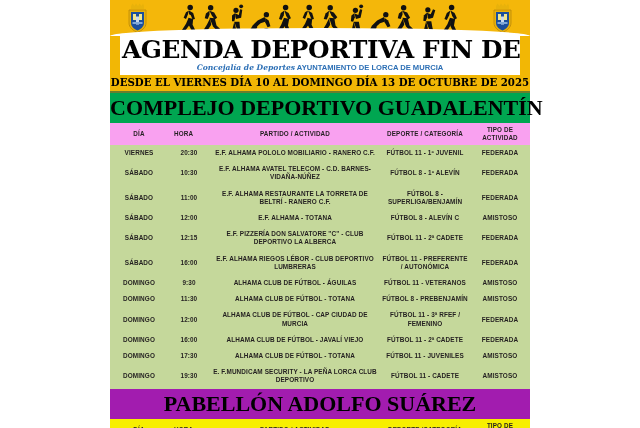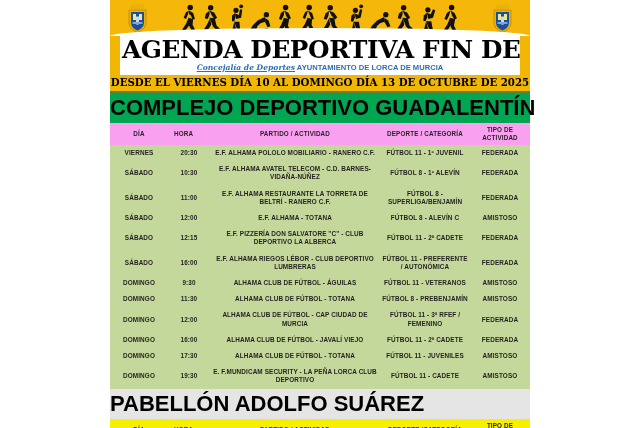--- a/index.html
+++ b/index.html
@@ -87,52 +87,52 @@
   .sub-title {
     font-size: 7.6px;
     font-weight: bold;
     line-height: 10px;
     color: #2C6FB5;
     white-space: nowrap;
   }
   .sub-title .cursive {
     font-family: "DejaVu Serif", serif;
     font-style: italic;
-    text-decoration: underline;
   }
   .date-band {
     background: #F2B705;
     text-align: center;
     padding: 2px 0 3px 0;
   }
   .date-text {
     font-family: "DejaVu Serif", serif;
     font-weight: bold;
     font-size: 10.2px;
     line-height: 11px;
     color: #000000;
     white-space: nowrap;
   }
 
   
   .section-title {
-    font-family: Liberation Sans, sans-serif;
+    text-align: center;
+    font-family: Liberation Serif, serif;
     font-weight: bold;
     color: #000000;
     white-space: nowrap;
   }
   .section-title.green {
     background: #00A651;
     font-size: 22px;
     line-height: 30px;
     height: 30px;
     border-top: 2px solid #6B7D2E;
   }
   .section-title.salmon {
-    background: #e5e5e5;
+    background: #a21caf;
     font-size: 22px;
     line-height: 30px;
     height: 30px;
   }
 
   
   table.agenda {
     width: 420px;
     border-collapse: collapse;
     table-layout: fixed;

